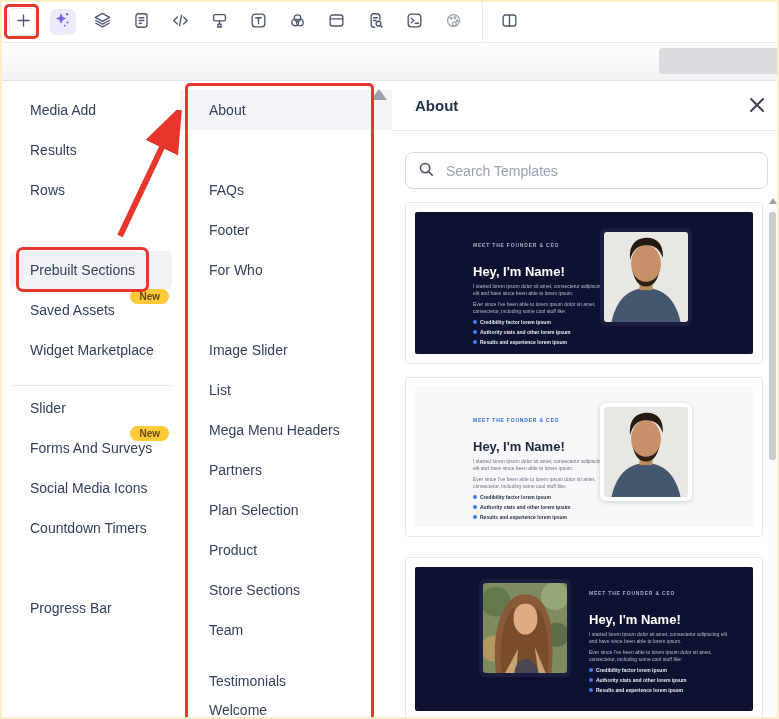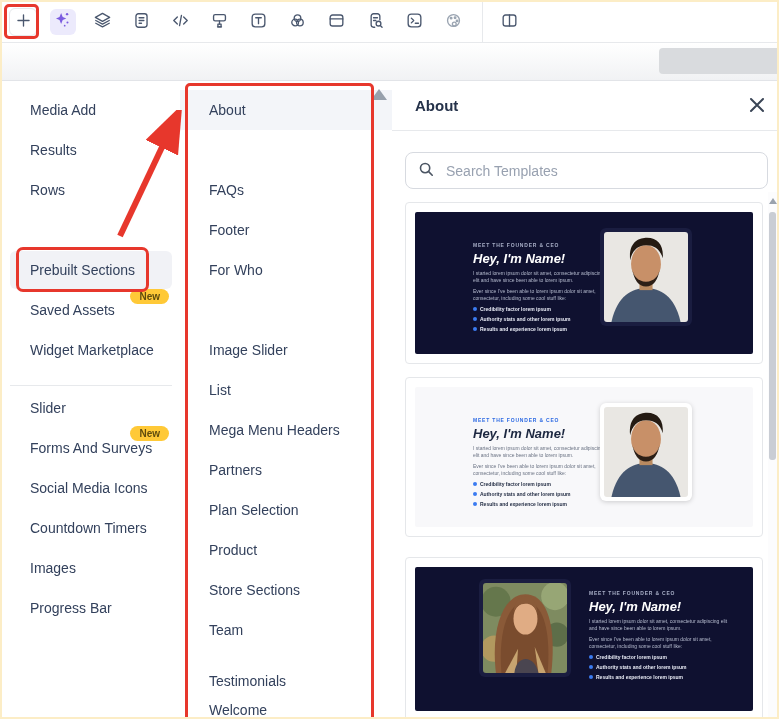--- a/index.html
+++ b/index.html
@@ -47,21 +47,21 @@
   
   .card{position:absolute;left:13px;width:358px;background:#fff;border:1px solid #e5e7ea;border-radius:4px;
         padding:9px;box-sizing:border-box;cursor:pointer;}
   .card-inner{position:relative;width:100%;height:100%;border-radius:2px;overflow:hidden;}
   .card-inner.dark{background:#0f1130;}
   .card-inner.light{background:#f8f8fa;}
   .tcopy{position:absolute;top:30px;left:58px;width:134px;}
   .card3 .tcopy{left:174px;top:23px;width:140px;}
   .eyebrow{font-size:5px;letter-spacing:.8px;font-weight:bold;color:#a7aec6;}
   .light .eyebrow{color:#2d6ae3;}
-  .heading{font-size:13px;font-weight:bold;color:#fff;margin:3px 0 4px;font-style:italic;}
+  .heading{font-size:13px;font-weight:bold;color:#fff;margin:16px 0 4px;}
   .light .heading{color:#1c2740;}
   .p{font-size:5px;line-height:6.5px;color:#b6bccf;margin:0 0 5px;}
   .light .p{color:#6a7283;}
   .bul{display:flex;align-items:center;gap:3px;margin-top:4px;}
   .dot{width:4px;height:4px;border-radius:50%;background:#3b7bf0;flex:0 0 auto;}
   .btxt{font-size:5px;font-weight:bold;color:#e8ebf5;}
   .light .btxt{color:#242e45;}
   .photo{position:absolute;top:16px;left:185px;width:92px;height:98px;border-radius:6px;padding:4px;
          box-sizing:border-box;background:#1a1d40;}
   .light .photo{background:#fff;box-shadow:0 1px 5px rgba(0,0,0,.18);}
@@ -191,21 +191,20 @@
     <div class="side-item" style="top:169px">Prebuilt Sections</div>
     <div class="badge" style="top:208px;right:11px">New</div>
     <div class="side-item" style="top:209px">Saved Assets</div>
     <div class="side-item" style="top:249px">Widget Marketplace</div>
     <div class="side-divider"></div>
     <div class="side-item" style="top:307px">Slider</div>
     <div class="badge" style="top:345px;right:11px">New</div>
     <div class="side-item" style="top:347px">Forms And Surveys</div>
     <div class="side-item" style="top:387px">Social Media Icons</div>
     <div class="side-item" style="top:427px">Countdown Timers</div>
-    <div class="side-item" style="top:467px">Images</div>
     <div class="side-item" style="top:507px">Progress Bar</div>
   </div>
 
   <div class="catcol">
     <div class="cat-item selected" style="top:9px">About</div>
     <div class="cat-item" style="top:89px">FAQs</div>
     <div class="cat-item" style="top:129px">Footer</div>
     <div class="cat-item" style="top:169px">For Who</div>
     <div class="cat-item" style="top:249px">Image Slider</div>
     <div class="cat-item" style="top:289px">List</div>

